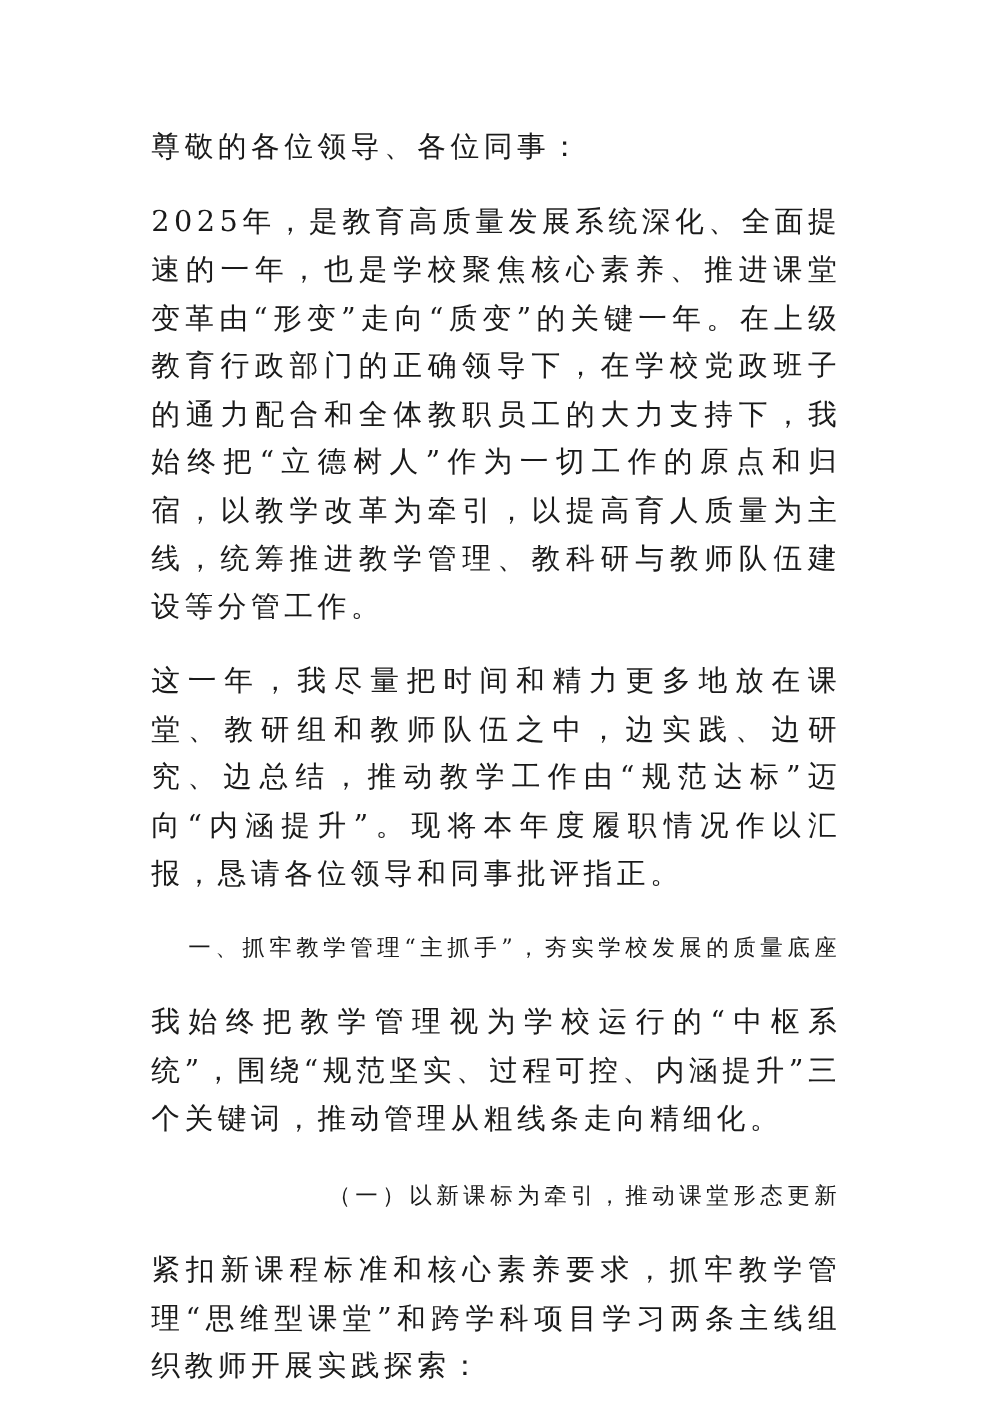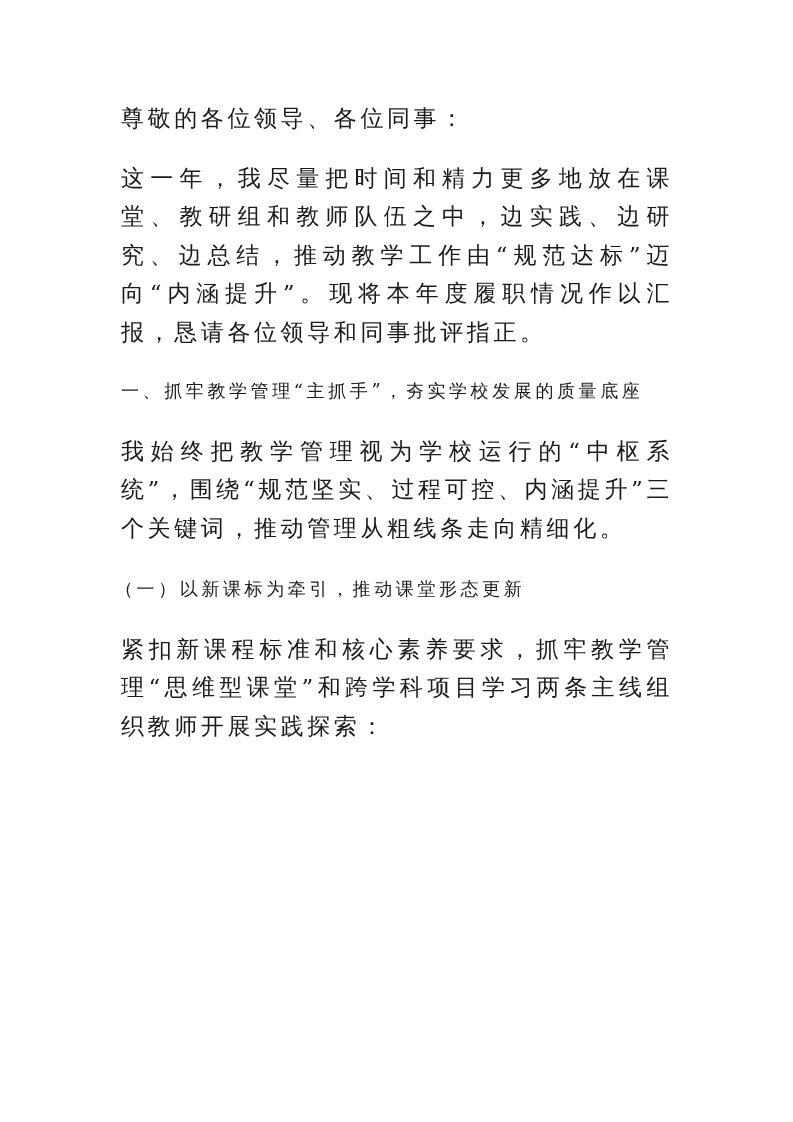--- a/index.html
+++ b/index.html
@@ -29,29 +29,31 @@
       text-align: justify;
       text-justify: inter-character;
       word-break: break-all;
     }
     .heading {
       margin: 0 0 21px 0;
       font-size: 18px;
       line-height: 38.5px;
       letter-spacing: 3.6px;
       font-weight: normal;
+      text-align: right;
     }
     .subheading {
       margin-left: -6px;
       margin-top: 23px;
     }
   </style>
 </head>
 <body>
 
 <div class="page">
   <p class="para">尊敬的各位领导、各位同事：</p>
+  <p class="para">2025年，是教育高质量发展系统深化、全面提速的一年，也是学校聚焦核心素养、推进课堂变革由“形变”走向“质变”的关键一年。在上级教育行政部门的正确领导下，在学校党政班子的通力配合和全体教职员工的大力支持下，我始终把“立德树人”作为一切工作的原点和归宿，以教学改革为牵引，以提高育人质量为主线，统筹推进教学管理、教科研与教师队伍建设等分管工作。</p>
   <p class="para">这一年，我尽量把时间和精力更多地放在课堂、教研组和教师队伍之中，边实践、边研究、边总结，推动教学工作由“规范达标”迈向“内涵提升”。现将本年度履职情况作以汇报，恳请各位领导和同事批评指正。</p>
   <h2 class="heading">一、抓牢教学管理“主抓手”，夯实学校发展的质量底座</h2>
   <p class="para">我始终把教学管理视为学校运行的“中枢系统”，围绕“规范坚实、过程可控、内涵提升”三个关键词，推动管理从粗线条走向精细化。</p>
   <h3 class="heading subheading">（一）以新课标为牵引，推动课堂形态更新</h3>
   <p class="para">紧扣新课程标准和核心素养要求，抓牢教学管理“思维型课堂”和跨学科项目学习两条主线组织教师开展实践探索：</p>
 </div>
 
 </body></html>

